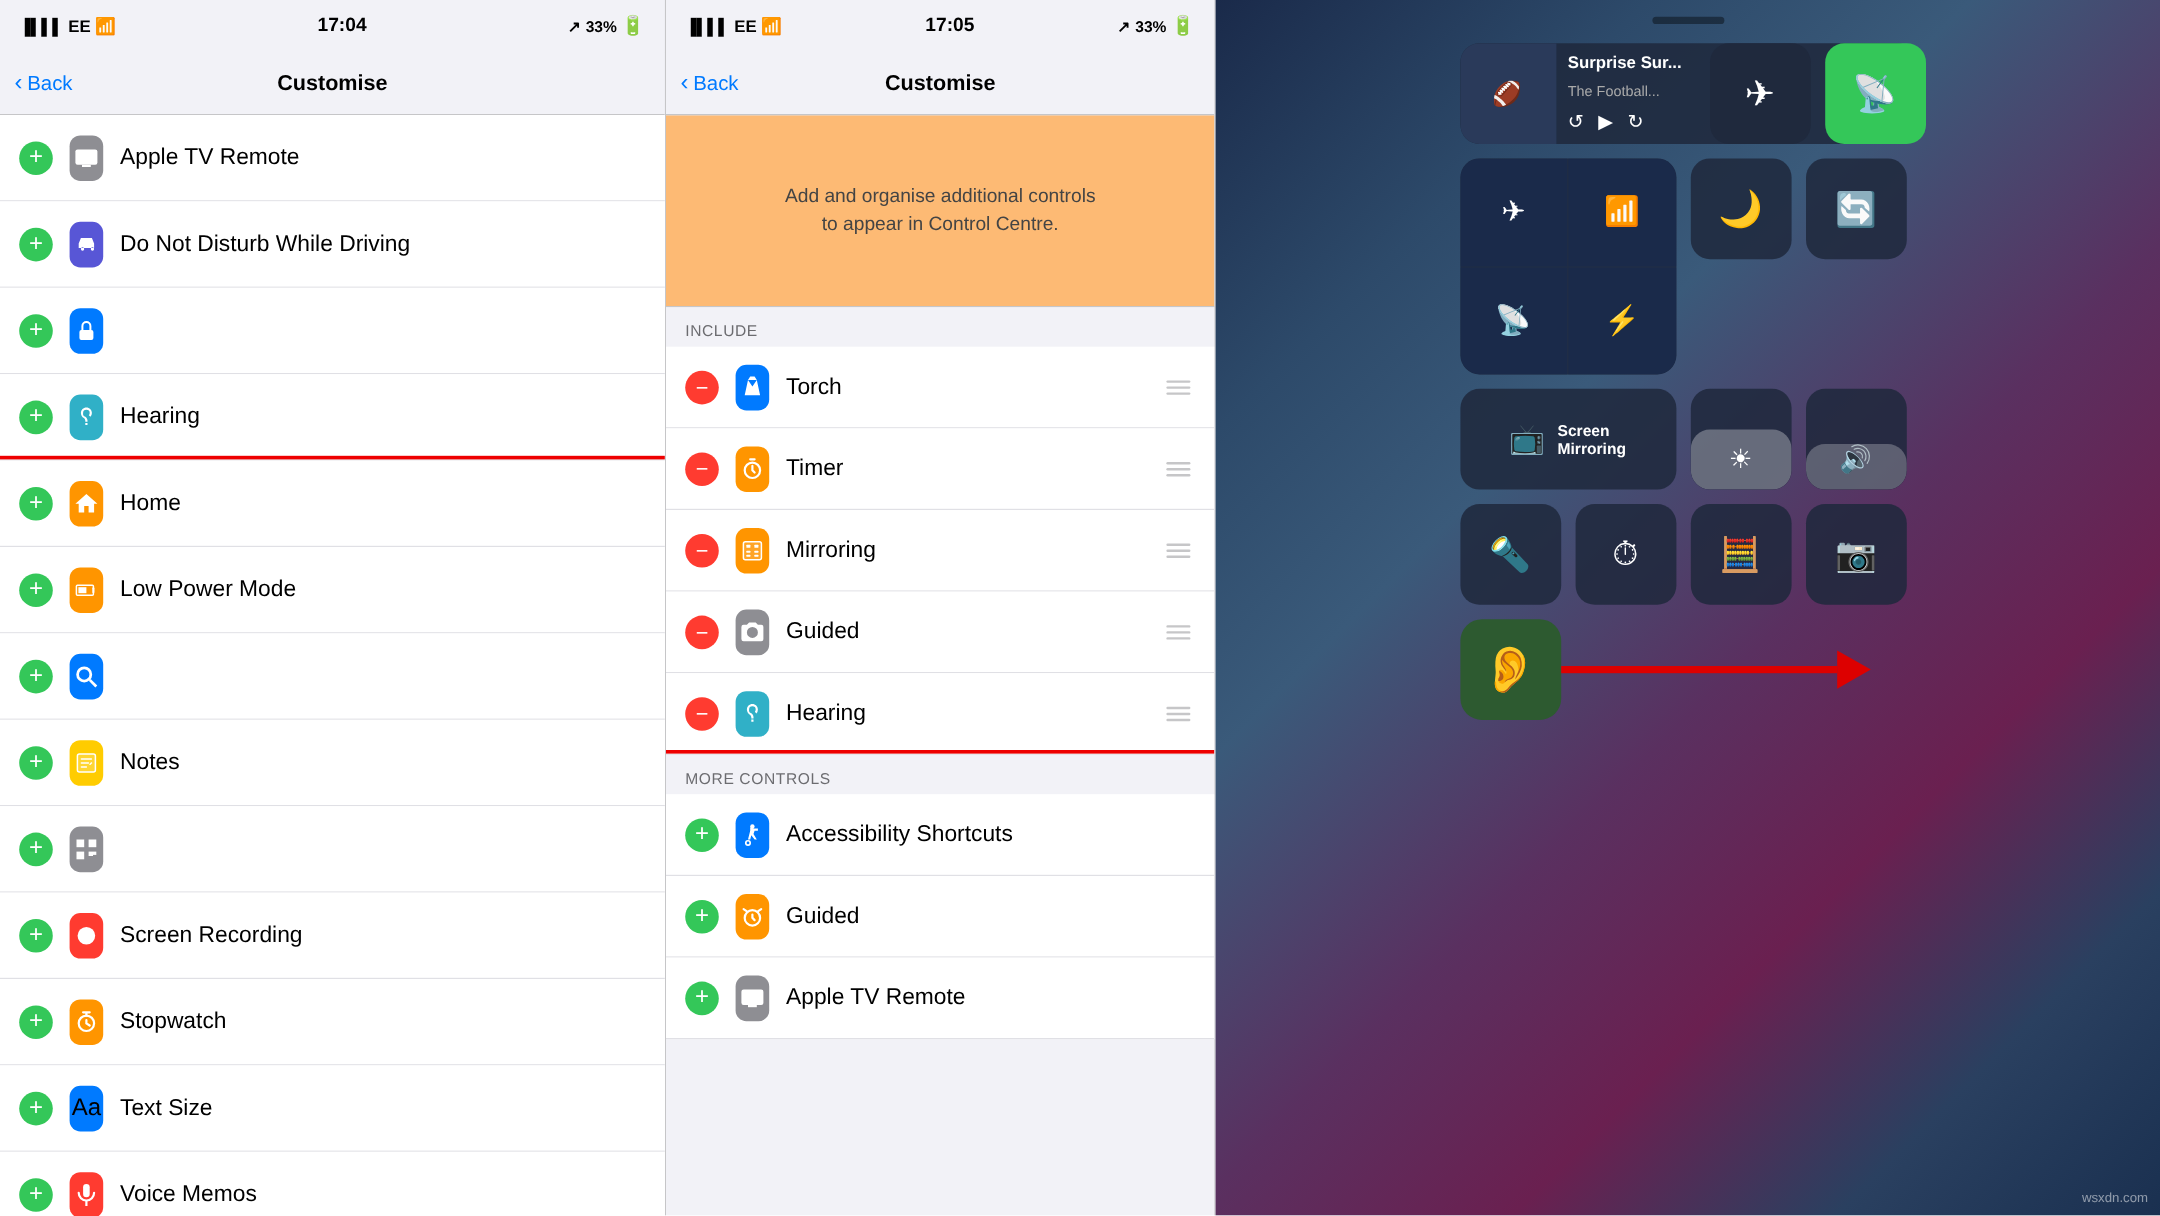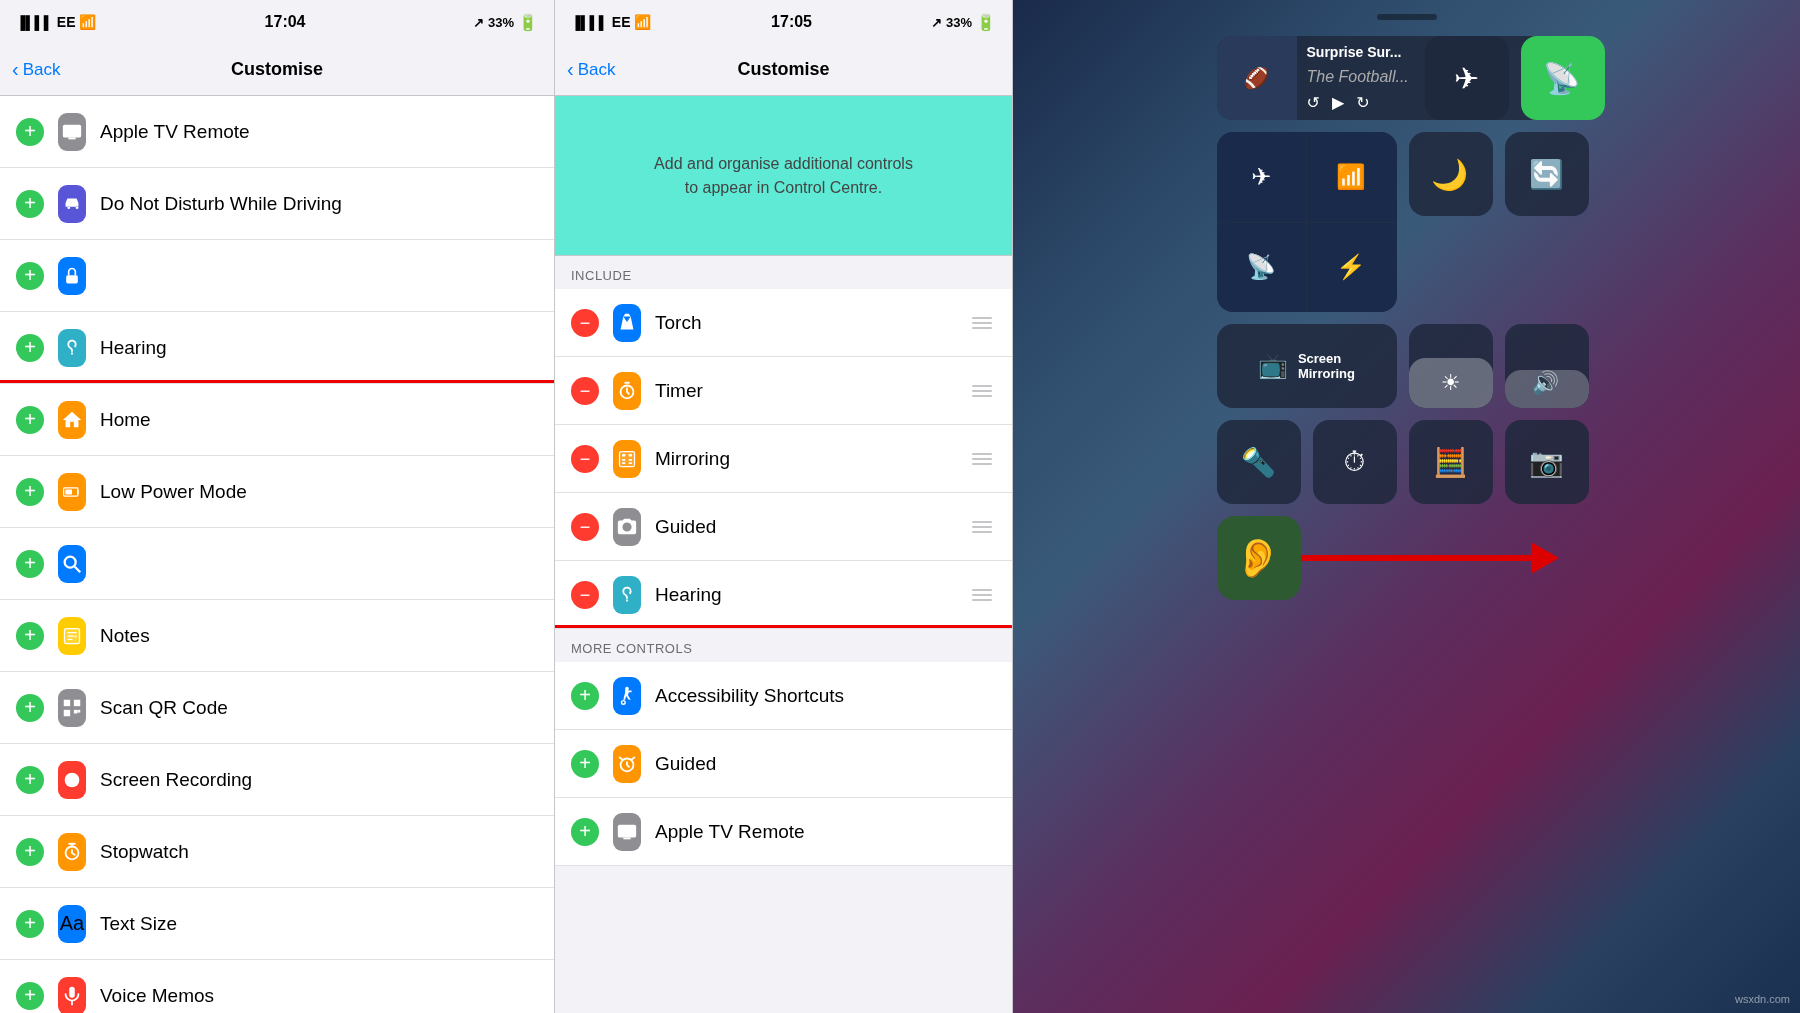--- a/index.html
+++ b/index.html
@@ -126,21 +126,21 @@
     .section-header {
       padding: 12px 16px 6px;
       font-size: 13px;
       font-weight: 500;
       color: #6c6c70;
       background: #f2f2f7;
       letter-spacing: 0.5px;
       text-transform: uppercase;
     }
     .info-box {
-      background: #5eead4;
+      background: #fdba74;
       padding: 32px 40px;
       text-align: center;
       font-size: 16px;
       color: #444;
       line-height: 1.5;
       border-bottom: 1px solid #c6c6c8;
       min-height: 160px;
       display: flex;
       align-items: center;
       justify-content: center;
@@ -239,23 +239,22 @@
       display: flex;
       flex-direction: column;
       justify-content: space-between;
     }
     .cc-np-title {
       font-size: 14px;
       font-weight: 700;
       color: #fff;
     }
     .cc-np-sub {
-      font-size: 16px;
+      font-size: 12px;
       color: #aaa;
-      font-style: italic;
     }
     .cc-np-controls {
       display: flex;
       align-items: center;
       gap: 18px;
     }
     .tile-green { background: #34c759 !important; }
     .cc-slider-tile {
       width: 84px;
       height: 180px;
@@ -440,21 +439,20 @@
         <div class="add-btn">+</div>
         <div class="item-icon" style="background: rgb(142, 142, 147);">
           <svg viewBox="0 0 24 24" fill="white" width="22" height="22">
             <rect x="3" y="3" width="7" height="7"></rect>
             <rect x="14" y="3" width="7" height="7"></rect>
             <rect x="3" y="14" width="7" height="7"></rect>
             <rect x="14" y="14" width="4" height="4"></rect>
             <rect x="18" y="14" width="3" height="3"></rect>
           </svg>
         </div>
-        <div class="item-label">Scan QR Code</div>
       </div>
       <div class="list-item">
         <div class="add-btn">+</div>
         <div class="item-icon" style="background: rgb(255, 59, 48);">
           <svg viewBox="0 0 24 24" fill="white" width="22" height="22">
             <circle cx="12" cy="12" r="8"></circle>
           </svg>
         </div>
         <div class="item-label">Screen Recording</div>
       </div>

